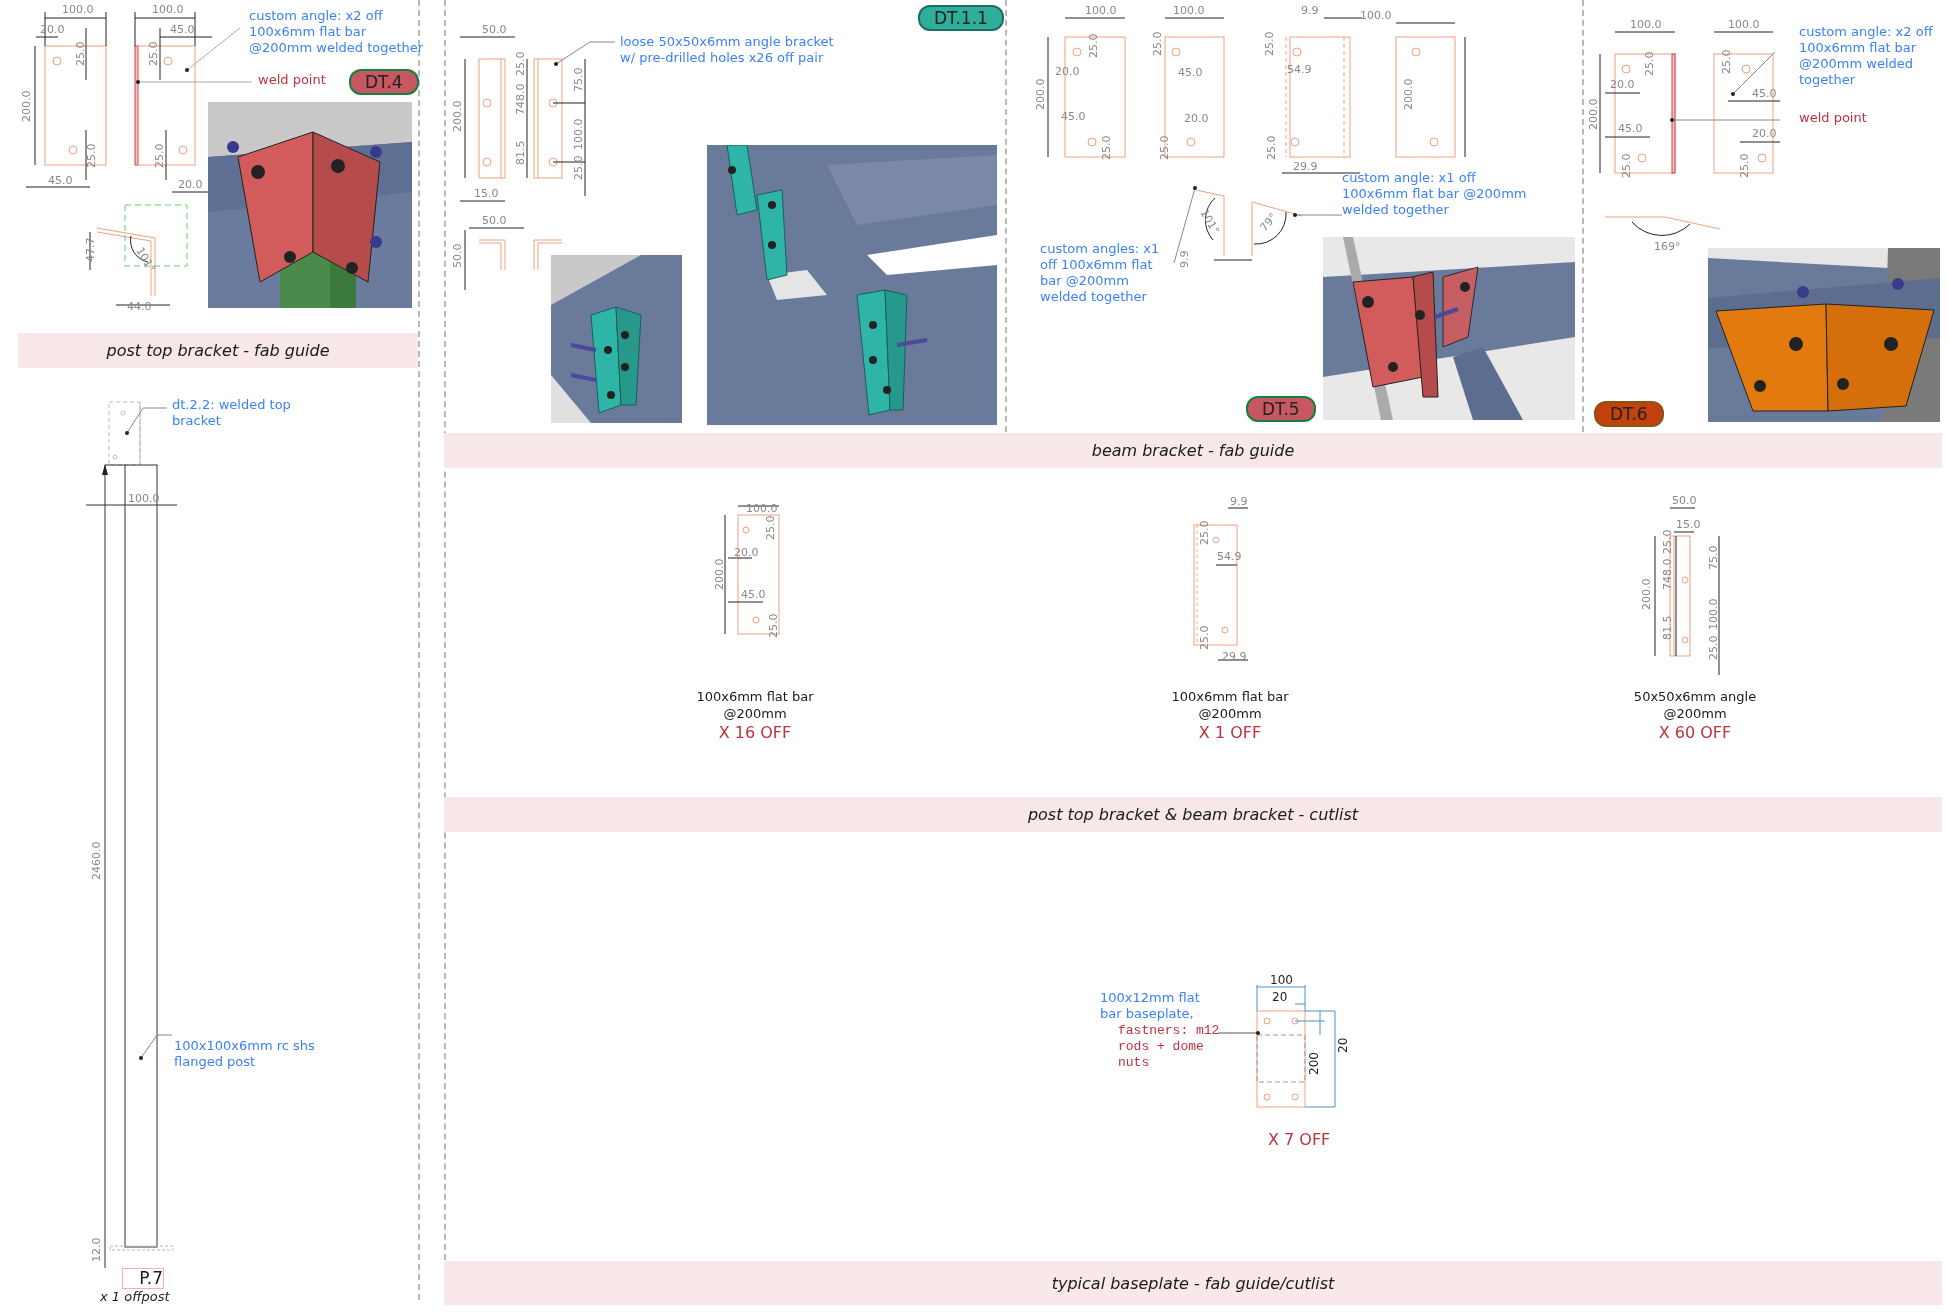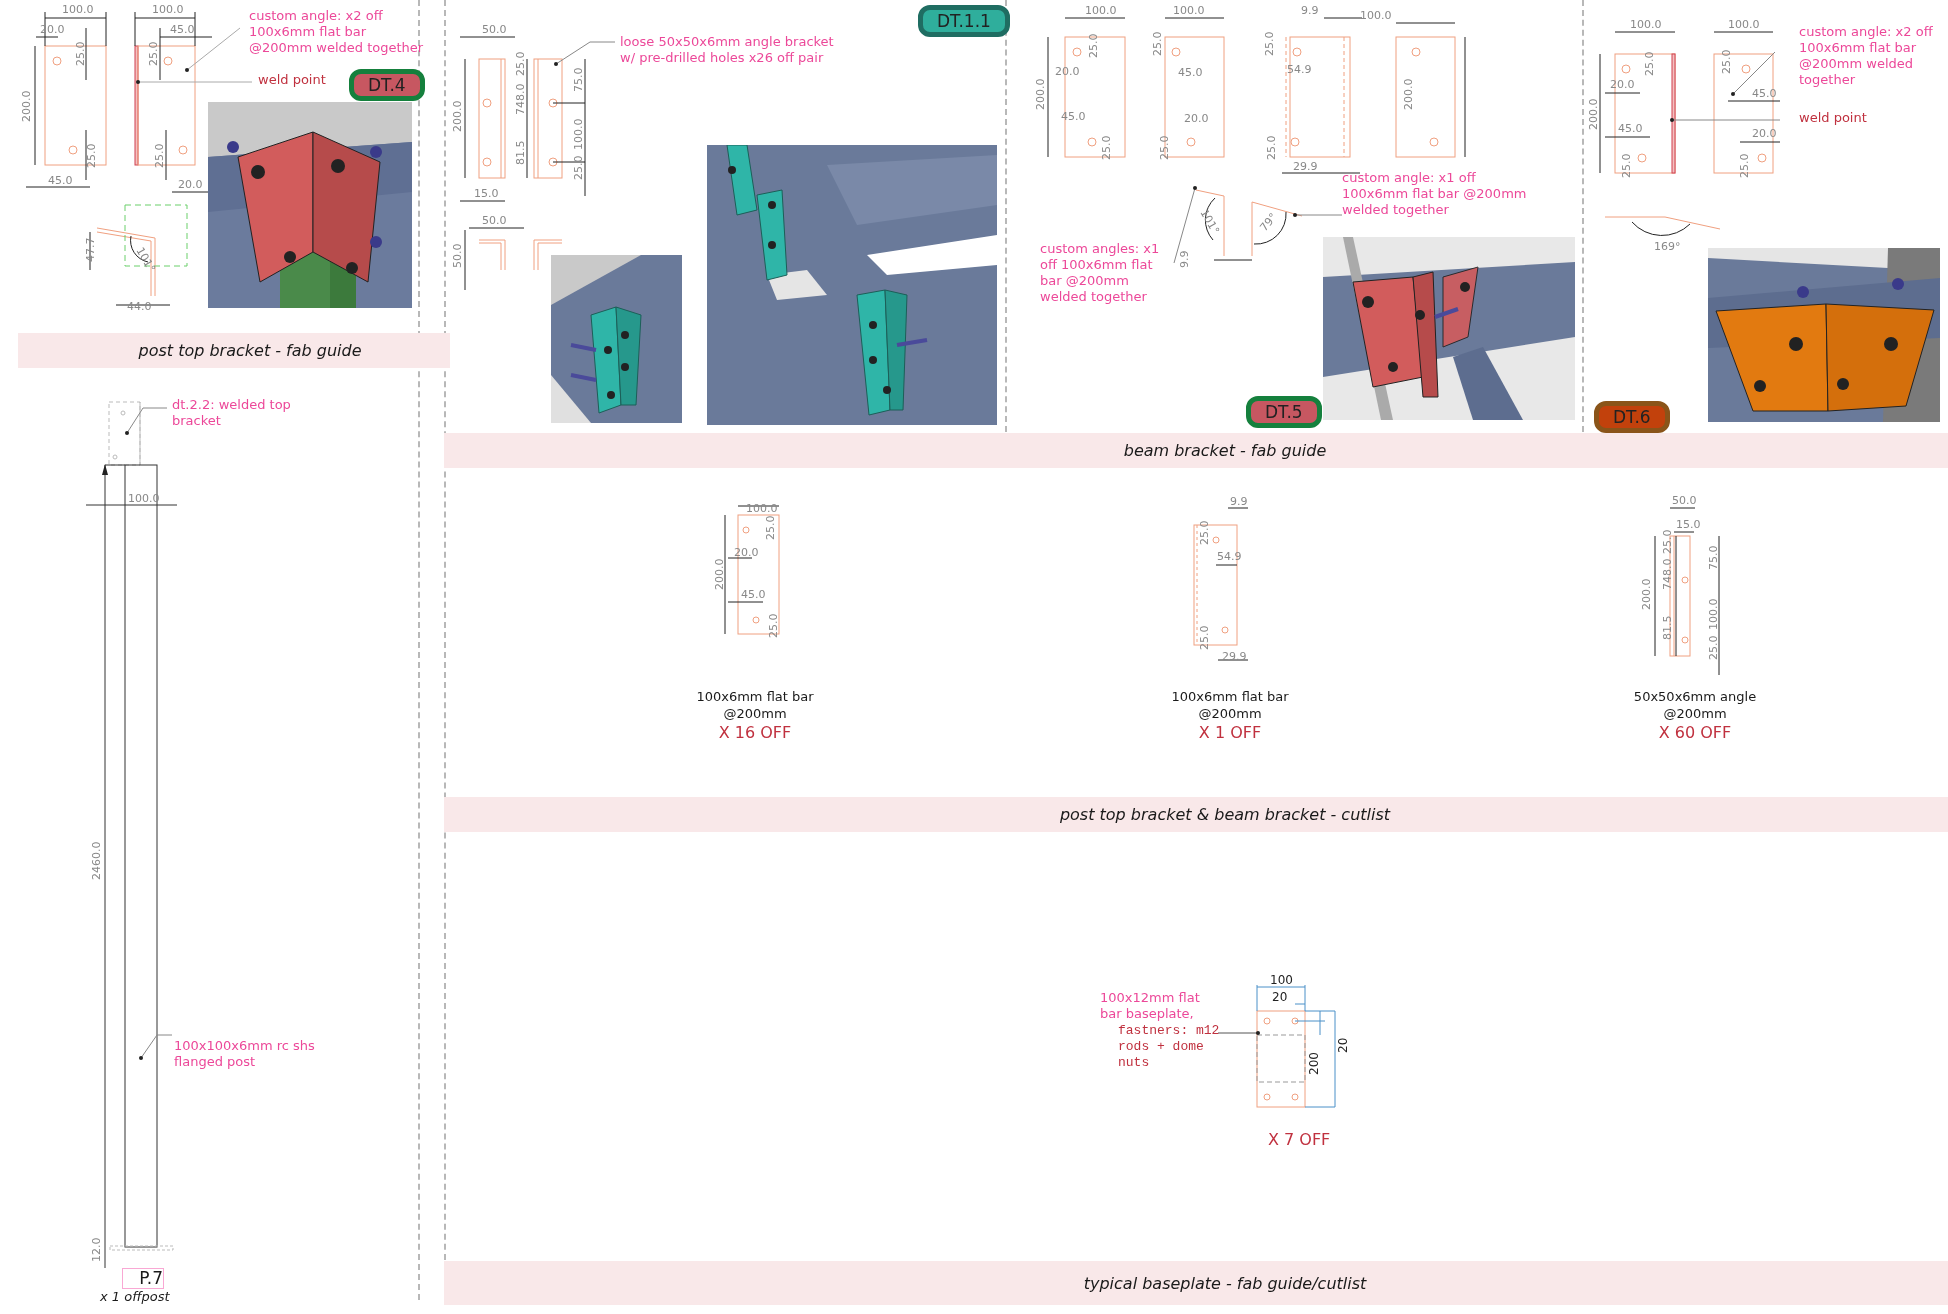--- a/index.html
+++ b/index.html
@@ -1,23 +1,23 @@
 <!DOCTYPE html>
 <html><head>
 <meta charset="utf-8">
 <style>
   html,body{margin:0;padding:0;background:#fff;}
   body{width:1948px;height:1314px;position:relative;overflow:hidden;font-family:"DejaVu Sans","Liberation Sans",sans-serif;color:#1a1a1a;}
   .abs{position:absolute;}
   .dash-v{position:absolute;width:0;border-left:2px dashed #b8b8b8;}
-  .banner{position:absolute;background:#f9e8e9;display:flex;align-items:center;justify-content:center;font-style:italic;font-size:16px;color:#1a1a1a;font-family:"DejaVu Sans",sans-serif;padding-left:32px;}
-  .note{position:absolute;font-size:13px;line-height:16px;color:#ec4899;font-family:"DejaVu Sans",sans-serif;}
+  .banner{position:absolute;background:#f9e8e9;display:flex;align-items:center;justify-content:center;font-style:italic;font-size:16px;color:#1a1a1a;font-family:"DejaVu Sans",sans-serif;}
+  .note{position:absolute;font-size:13px;line-height:16px;color:#3b82f6;font-family:"DejaVu Sans",sans-serif;}
   .note.red{color:#c0313f;}
   .note.right{text-align:left;}
-  .badge{position:absolute;height:22px;padding:0 14px;border-radius:12px;font-size:17px;line-height:22px;color:#222;border:5px solid #15803d;font-family:"DejaVu Sans",sans-serif;}
+  .badge{position:absolute;height:22px;padding:0 14px;border-radius:12px;font-size:17px;line-height:22px;color:#222;border:2px solid #15803d;font-family:"DejaVu Sans",sans-serif;}
   .badge.teal{background:#2fae9c;border-color:#1f6d62;}
   .badge.red{background:#c75761;}
   .badge.orange{background:#c2410c;border-color:#8a5419;}
   .dim{font-size:11px;fill:#888;font-family:"DejaVu Sans",sans-serif;}
   .cut{position:absolute;text-align:center;font-size:13px;line-height:17px;font-family:"DejaVu Sans",sans-serif;}
   .cut .qty{color:#c0313f;font-size:16px;line-height:22px;}
   .render{position:absolute;overflow:hidden;}
   svg{position:absolute;overflow:visible;}
 </style>
 </head>

